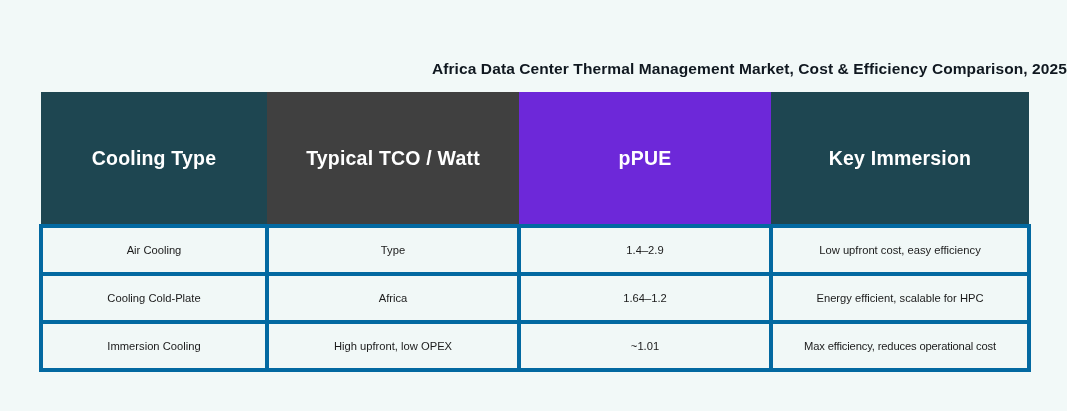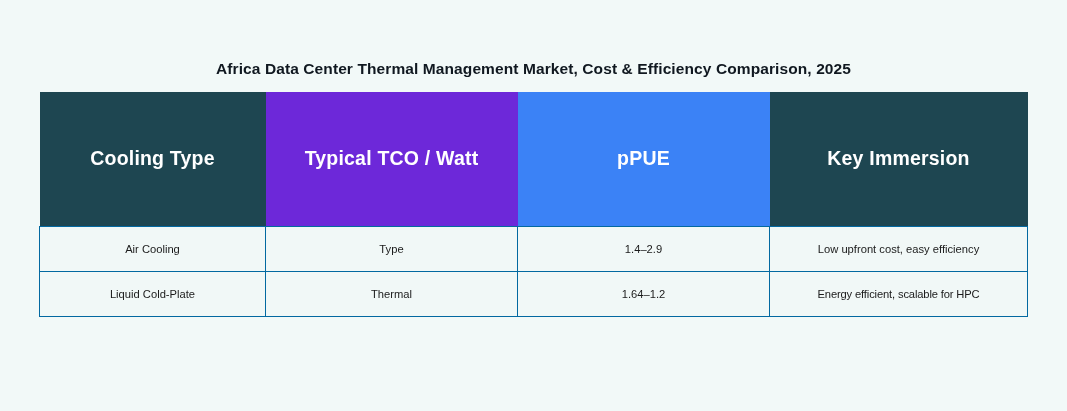--- a/index.html
+++ b/index.html
@@ -18,21 +18,21 @@
     position: relative;
     width: 1067px;
     height: 411px;
     box-sizing: border-box;
   }
   .chart-title {
     position: absolute;
     left: 0;
     top: 60px;
     width: 1067px;
-    text-align: center;
+    text-align: right;
     font-size: 15.5px;
     font-weight: bold;
     color: #101820;
     letter-spacing: 0.1px;
     white-space: nowrap;
   }
   .table-wrap {
     position: absolute;
     left: 39px;
     top: 92px;
@@ -54,33 +54,33 @@
     text-align: center;
     vertical-align: middle;
     color: #ffffff;
     font-size: 19.5px;
     font-weight: bold;
     letter-spacing: 0.2px;
     border: 0;
     box-sizing: border-box;
   }
   th.hdr-dark   { background: #1e4651; }
-  th.hdr-teal   { background: #6d28d9; }
-  th.hdr-amber  { background: #3b82f6; }
+  th.hdr-teal   { background: #404040; }
+  th.hdr-amber  { background: #6d28d9; }
 
   table.matrix tbody td {
     height: 45px;
     padding: 16px 4px;
     text-align: center;
     vertical-align: middle;
     background: #f1f8f7;
     color: #1b1b1b;
     font-size: 11.2px;
     font-weight: normal;
-    border: 1px solid #0369a1;
+    border: 4px solid #0369a1;
     box-sizing: border-box;
     white-space: nowrap;
     overflow: hidden;
   }
   table.matrix tbody tr:last-child td.advantage-cell {
     font-size: 11.2px;
     letter-spacing: -0.15px;
   }
 </style>
 </head>
@@ -107,22 +107,28 @@
         </tr>
       </thead>
       <tbody>
         <tr>
           <td class="type-cell">Air Cooling</td>
           <td class="tco-cell">Type</td>
           <td class="ppue-cell">1.4–2.9</td>
           <td class="advantage-cell">Low upfront cost, easy efficiency</td>
         </tr>
         <tr>
-          <td class="type-cell">Liquid Cold-Plate</td>
-          <td class="tco-cell">Thermal</td>
+          <td class="type-cell">Cooling Cold-Plate</td>
+          <td class="tco-cell">Africa</td>
           <td class="ppue-cell">1.64–1.2</td>
           <td class="advantage-cell">Energy efficient, scalable for HPC</td>
+        </tr>
+        <tr>
+          <td class="type-cell">Immersion Cooling</td>
+          <td class="tco-cell">High upfront, low OPEX</td>
+          <td class="ppue-cell">~1.01</td>
+          <td class="advantage-cell">Max efficiency, reduces operational cost</td>
         </tr>
       </tbody>
     </table>
   </div>
 
 </div>
 
 </body></html>

